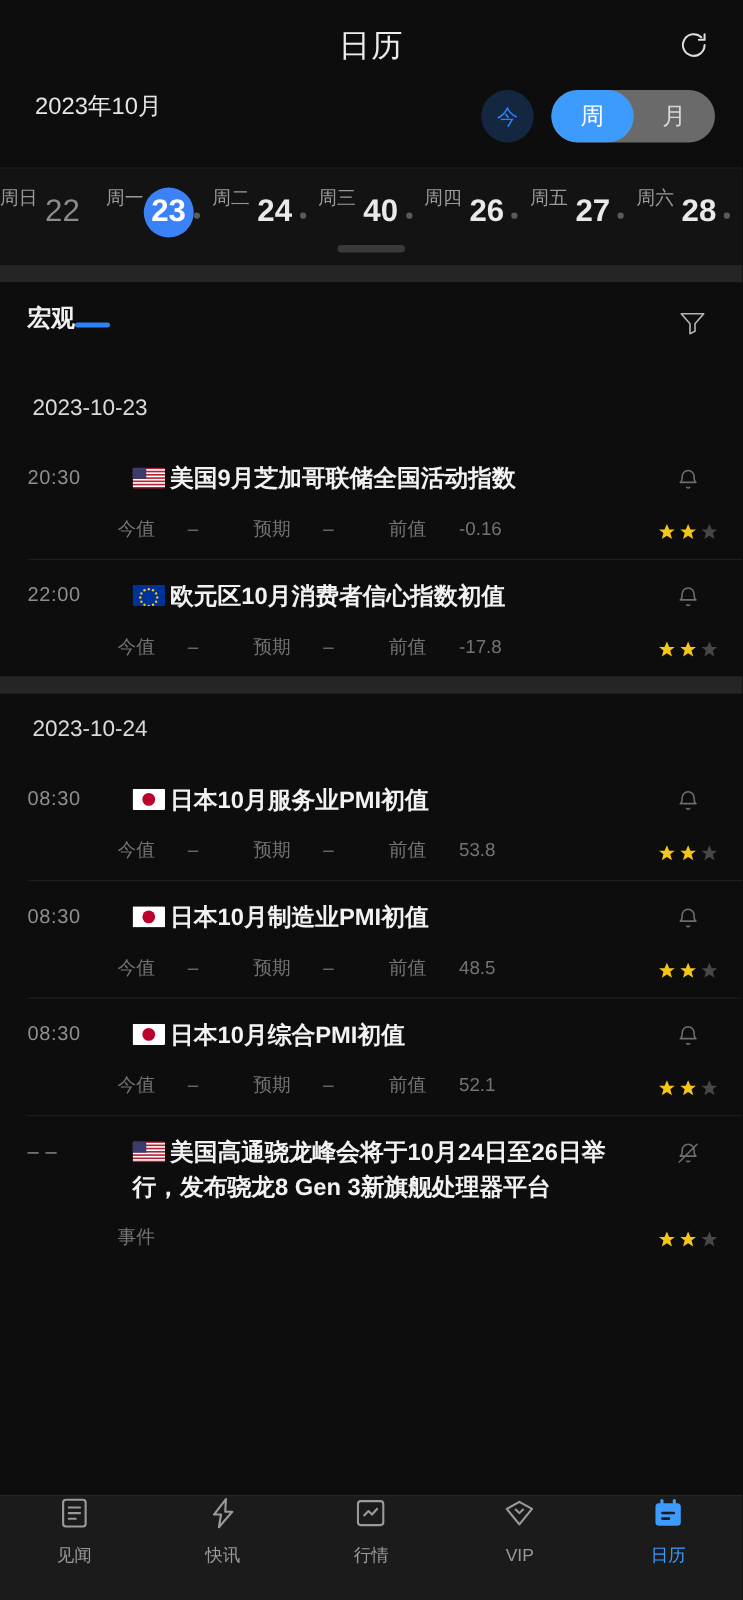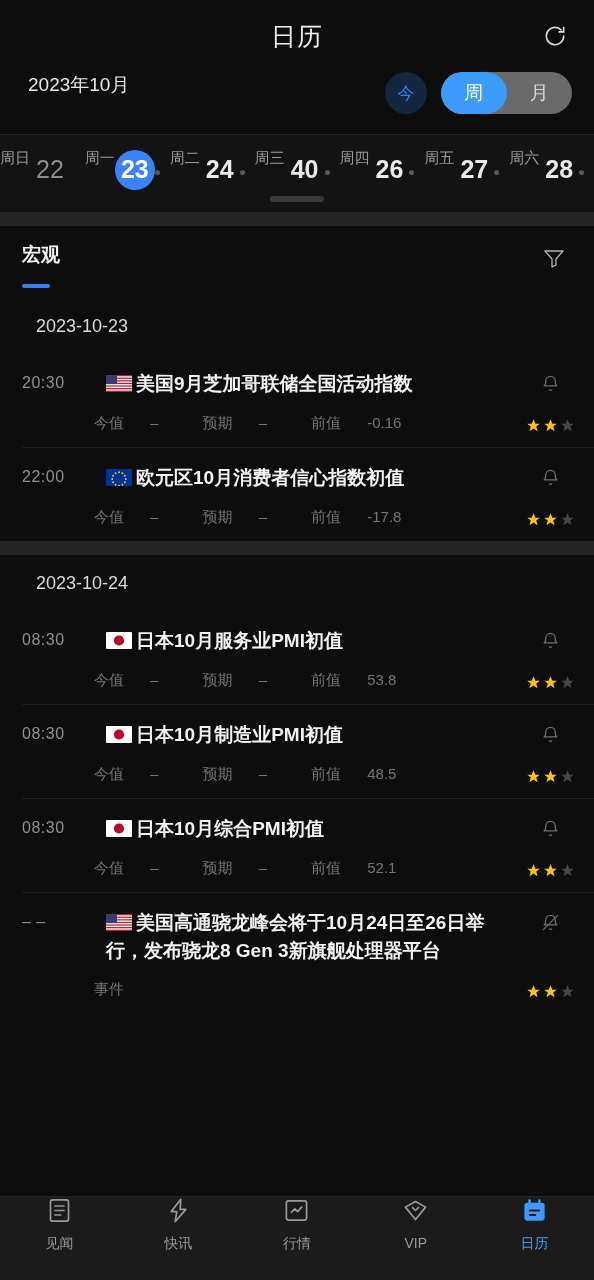--- a/index.html
+++ b/index.html
@@ -68,29 +68,29 @@
   .dot.hidden { visibility: hidden; }
   .drag-handle-wrap { display: flex; justify-content: center; padding: 6px 0 10px 0; }
   .drag-handle { width: 54px; height: 6px; border-radius: 3px; background: #3a3a3a; }
   .band { height: 14px; background: #252525; }
 
   
   .tabrow {
     height: 72px; display: flex; align-items: flex-start; padding: 16px 22px 0 22px;
     background: #0d0d0d; position: relative;
   }
-  .tab { display: flex; flex-direction: column; align-items: flex-start; }
+  .tab { display: flex; flex-direction: row; align-items: flex-start; }
   .tab-label { font-size: 19px; color: #f0f0f0; font-weight: bold; }
   .tab-underline { width: 28px; height: 4px; border-radius: 2px; background: #2f82f5; margin-top: 16px; }
   .filter-btn { position: absolute; right: 22px; top: 20px; width: 30px; height: 30px; }
 
   
   .list { background: #0d0d0d; }
   .date-head {
-    height: 56px; display: flex; align-items: center; padding-left: 36px;
+    height: 56px; display: flex; align-items: center; padding-left: 26px;
     font-size: 18px; color: #d9d9d9;
   }
   .evt {
     display: flex; padding: 16px 22px 14px 22px; position: relative;
   }
   .evt-time {
     width: 72px; flex: none; font-size: 16px; color: #8e8e8e; padding-top: 4px; letter-spacing: 0.5px;
   }
   .evt-body { flex: 1; min-width: 0; padding-right: 8px; }
   .evt-title {

